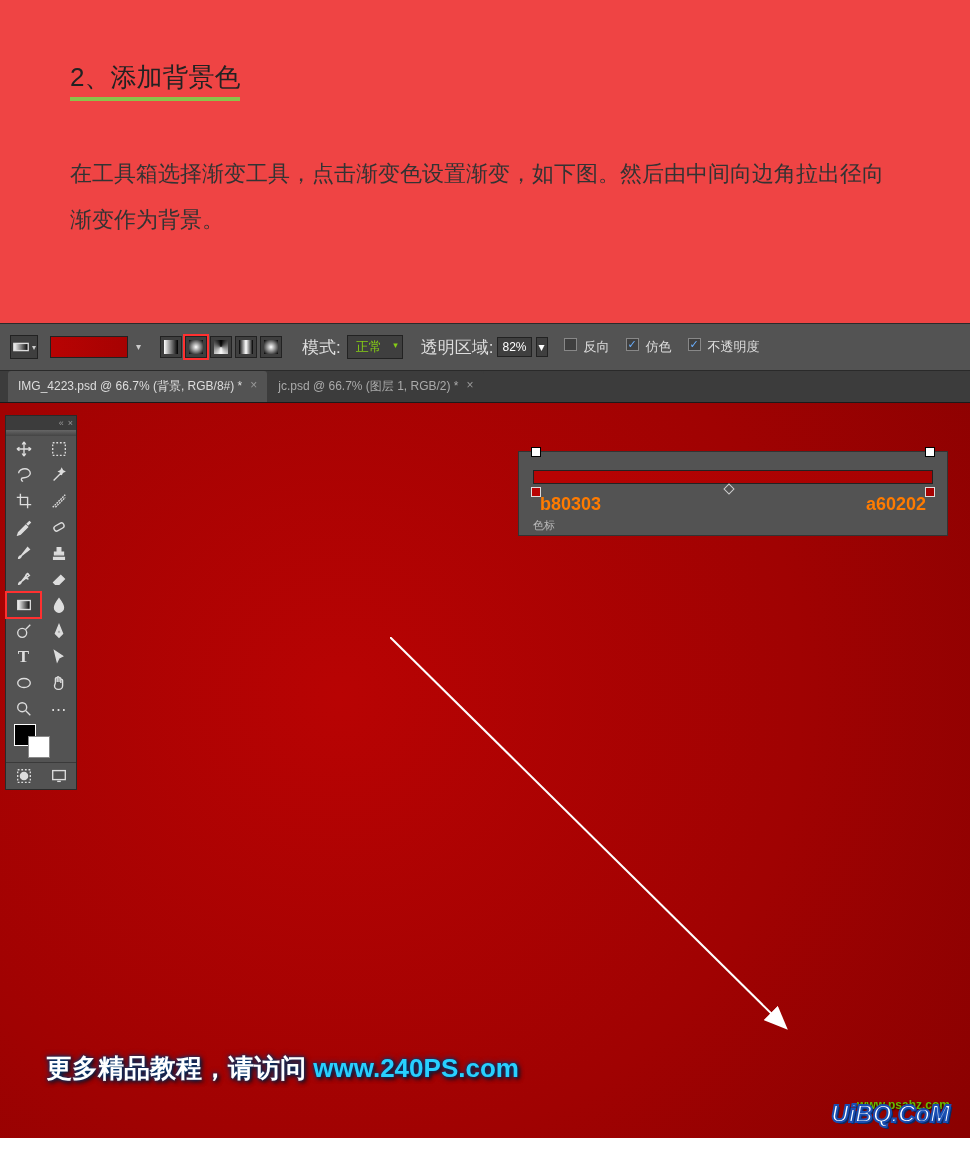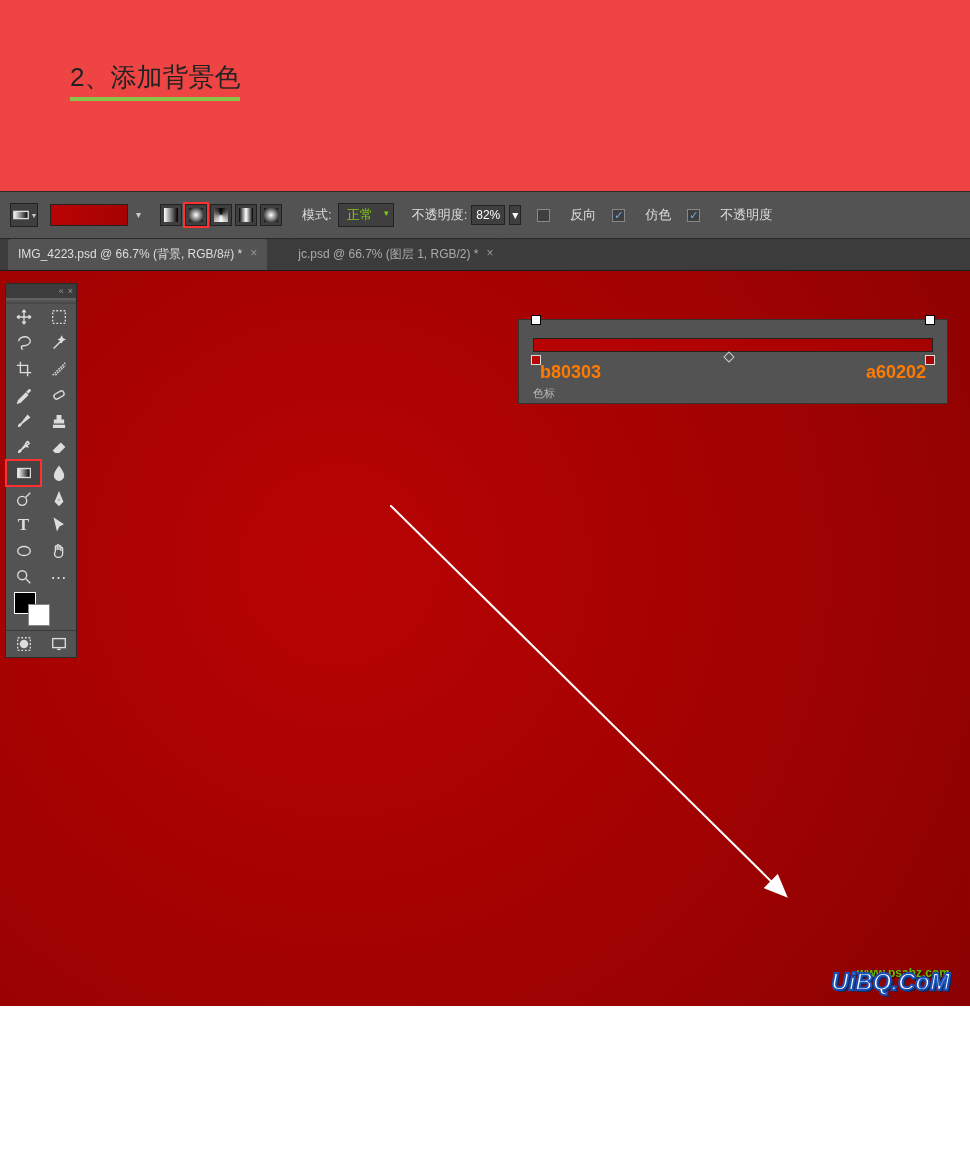--- a/index.html
+++ b/index.html
@@ -16,29 +16,29 @@
 .grad-preview .arrow { position: absolute; right: -14px; top: 4px; font-size: 10px; color: #ccc; }
 .grad-type-group { display: flex; gap: 3px; margin-left: 30px; border: 2px solid transparent; }
 .gt-btn { width: 22px; height: 22px; background: #3f3f3f; border: 1px solid #222; display: flex; align-items: center; justify-content: center; }
 .gt-btn.sel { outline: 2px solid #ff3030; }
 .gt-inner { width: 14px; height: 14px; }
 .linear-g { background: linear-gradient(to right, #fff, #000); }
 .radial-g { background: radial-gradient(circle, #fff, #000); }
 .angle-g { background: conic-gradient(#000, #fff, #000); }
 .reflect-g { background: linear-gradient(to right, #000, #fff, #000); }
 .diamond-g { background: radial-gradient(ellipse, #fff, #000); }
-.opt-label { margin-left: 18px; font-size: 13px; color: #ddd; }
+.opt-label { margin-left: 18px; font-size: 17px; color: #ddd; }
 .dd { background: #3f3f3f; border: 1px solid #222; padding: 2px 20px 2px 8px; margin-left: 6px; font-size: 13px; color: #84cc16; position: relative; }
 .dd .arrow { position: absolute; right: 4px; top: 4px; font-size: 9px; }
 .pct-box { background: #3f3f3f; border: 1px solid #222; padding: 2px 4px; font-size: 12px; color: #fff; margin-left: 4px; }
-.chk { display: flex; align-items: center; margin-left: 16px; gap: 20px; font-size: 13px; }
+.chk { display: flex; align-items: flex-start; margin-left: 16px; gap: 7px; font-size: 13px; }
 .chk-box { width: 13px; height: 13px; border: 1px solid #888; background: #3f3f3f; display: flex; align-items: center; justify-content: center; }
 .chk-box.checked::after { content: "✓"; color: #6bb0ff; font-size: 11px; }
 
-.tab-bar { height: 32px; background: #3c3c3c; display: flex; align-items: flex-end; padding-left: 8px; border-bottom: 1px solid #1a1a1a; gap: 20px; }
+.tab-bar { height: 32px; background: #3c3c3c; display: flex; align-items: flex-end; padding-left: 8px; border-bottom: 1px solid #1a1a1a; }
 .doc-tab { padding: 7px 10px; background: #535353; color: #ddd; font-size: 12px; margin-right: 1px; display: flex; gap: 8px; border-top-left-radius: 3px; border-top-right-radius: 3px; }
 .doc-tab.inactive { background: #3c3c3c; color: #aaa; }
 .tab-close { color: #999; cursor: pointer; }
 
 .canvas-area { position: relative; height: 735px; background: radial-gradient(circle at 35% 40%, #b80303 0%, #a00202 60%, #8a0101 100%); overflow: hidden; }
 
 .toolbox { position: absolute; left: 5px; top: 12px; width: 72px; background: #535353; border: 1px solid #2a2a2a; z-index: 5; }
 .tb-header { height: 14px; background: #3c3c3c; display: flex; justify-content: flex-end; align-items: center; padding-right: 3px; gap: 4px; }
 .tb-header span { font-size: 9px; color: #999; }
 .tb-strip { height: 6px; background: linear-gradient(#666, #444); }
@@ -65,20 +65,21 @@
 .wm-psahz { position: absolute; right: 20px; bottom: 26px; font-size: 12px; color: #5fdc00; font-weight: bold; text-shadow: 1px 1px 2px #000; opacity: 0.85; }
 .wm-uibq { position: absolute; right: 20px; bottom: 10px; font-size: 24px; font-weight: 900; font-style: italic; color: #fff; -webkit-text-stroke: 2px #1a4fb3; text-shadow: 2px 2px 0 #0a2a66; }
 
 .icon-svg { width: 18px; height: 18px; fill: none; stroke: #ddd; stroke-width: 1.5; }
 </style>
 </head>
 <body>
 
 <div class="article">
   <div class="heading">2、添加背景色</div>
+  <p class="body-text">在工具箱选择渐变工具，点击渐变色设置渐变，如下图。然后由中间向边角拉出径向渐变作为背景。</p>
 </div>
 
 <div class="ps-window">
 
   <div class="options-bar">
     <div class="tool-icon-box">
       <svg class="icon-svg" viewBox="0 0 20 20">
           <rect x="2" y="6" width="16" height="8" fill="url(#g1)"></rect>
           <defs>
             <linearGradient id="g1">
@@ -107,21 +108,21 @@
         </div>
       <div class="gt-btn">
           <div class="gt-inner diamond-g"></div>
         </div>
     </div>
     <span class="opt-label">模式:</span>
     <div class="dd">
       <span>正常</span>
       <span class="arrow">▾</span>
     </div>
-    <span class="opt-label">不透明度:</span>
+    <span class="opt-label">透明区域:</span>
     <div class="pct-box">82%</div>
     <div class="pct-box" style="width:12px;padding:2px 2px">▾</div>
     <div class="chk">
       <div class="chk-box"></div>
       <span>反向</span>
     </div>
     <div class="chk">
       <div class="chk-box checked"></div>
       <span>仿色</span>
     </div>
@@ -304,16 +305,19 @@
 
     <svg class="drag-line" width="420" height="410">
       <defs>
         <marker id="arrowhead" markerWidth="12" markerHeight="10" refX="10" refY="5" orient="auto">
           <polygon points="0 0, 12 5, 0 10" fill="#fff"></polygon>
         </marker>
       </defs>
       <line x1="0" y1="0" x2="395" y2="390" stroke="#fff" stroke-width="2" marker-end="url(#arrowhead)"></line>
     </svg>
 
+    <div class="watermark">
+      <span>更多精品教程，请访问 </span><span class="link">www.240PS.com</span>
+    </div>
     <div class="wm-psahz">www.psahz.com</div>
     <div class="wm-uibq">UiBQ.CoM</div>
   </div>
 </div>
 
 </body></html>

